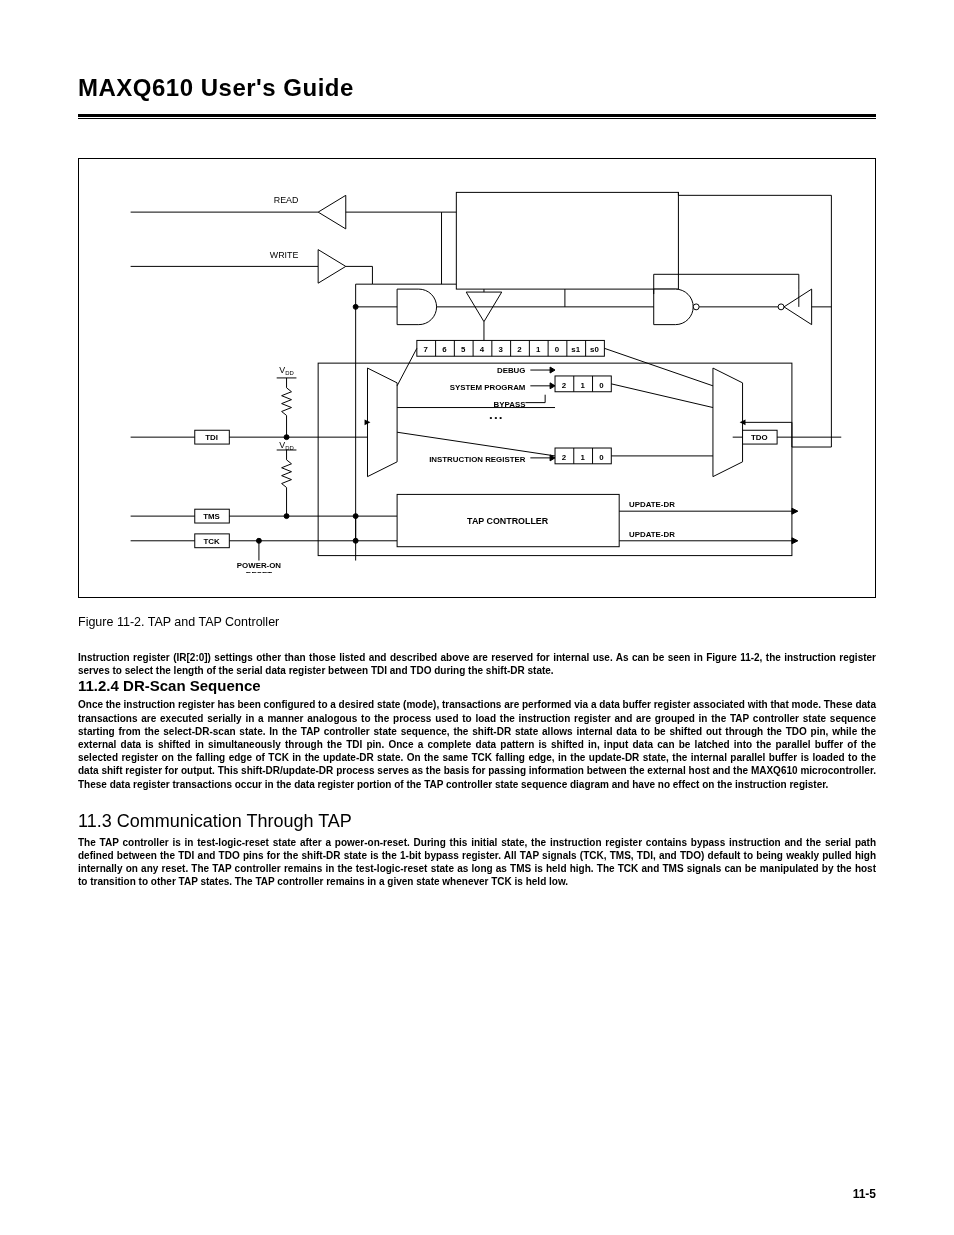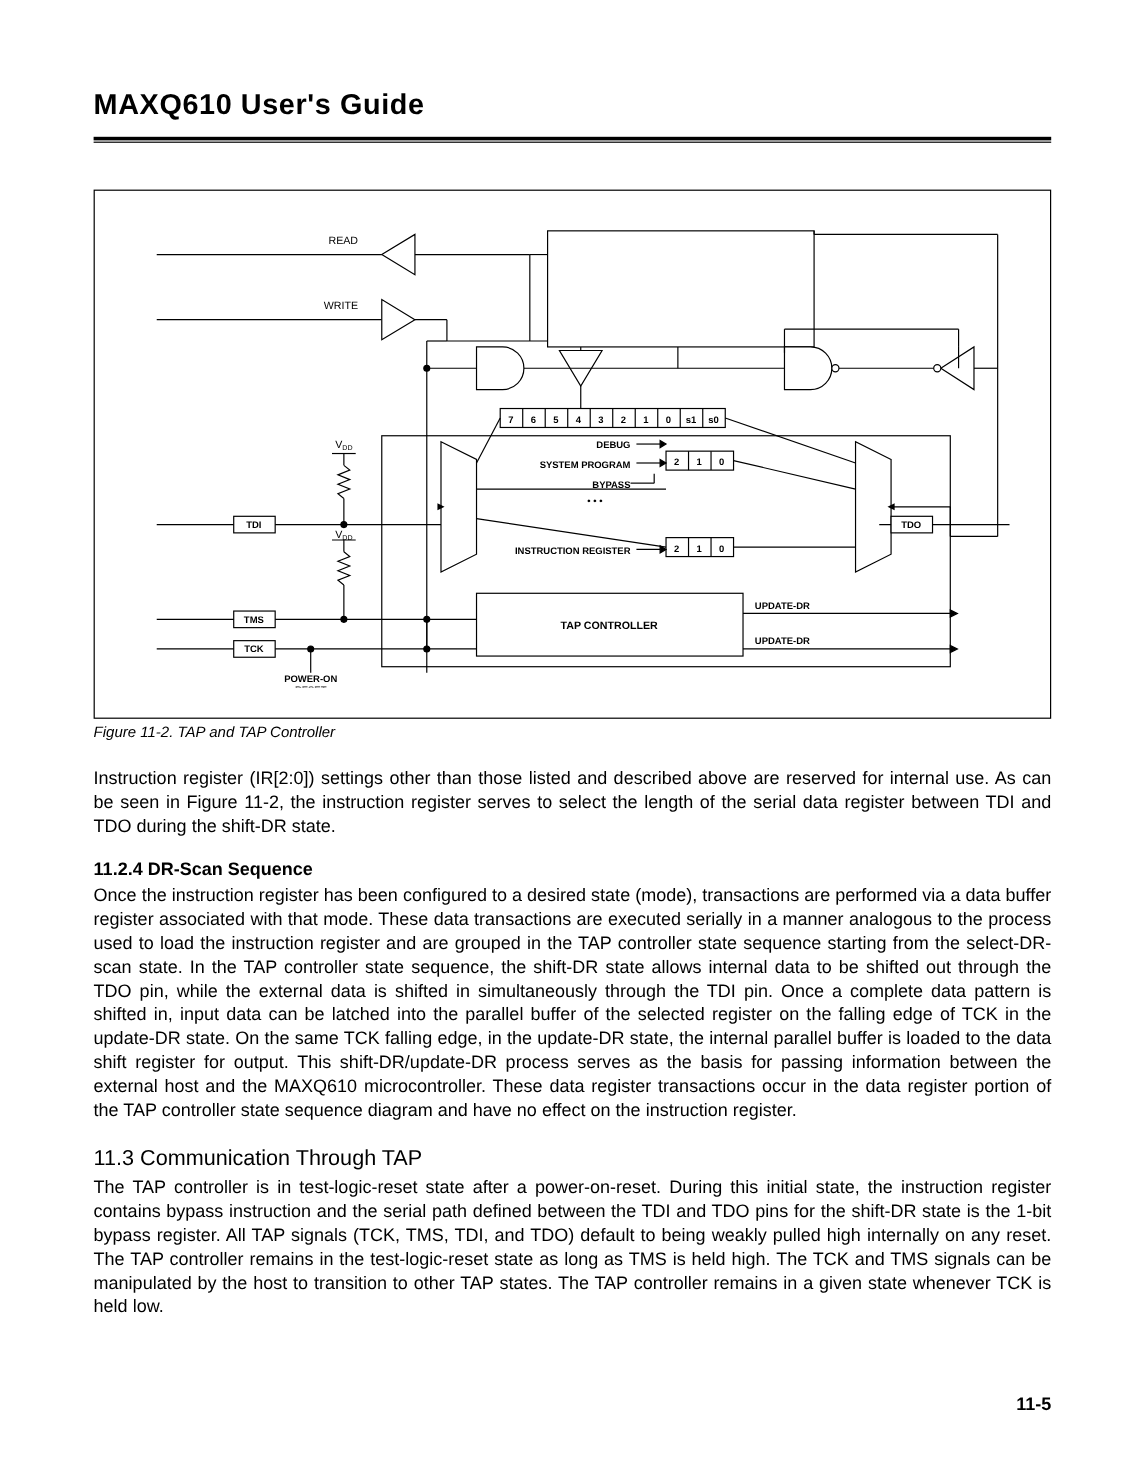--- a/index.html
+++ b/index.html
@@ -24,47 +24,46 @@
     height: 4px;
   }
   .title-rule .thick { height: 3px; background:#000; }
   .title-rule .thin { height: 1px; background:#000; margin-top:1px; }
   .figure-wrap {
     margin-top: 40px;
     border: 1px solid #000;
     padding: 14px 14px 20px 22px;
   }
   .figure-caption {
-    font-style: italic;
     font-size: 12.5px;
-    margin-top: 4px;
+    margin-top: 17px;
   }
   .body-text {
-    font-size: 15px;
+    font-size: 10px;
     line-height: 1.32;
     text-align: justify;
     margin-top: 22px;
+    font-weight: bold;
   }
   .h3 {
     font-weight: bold;
     font-size: 15px;
-    margin-top: 18px;
     margin-bottom: 4px;
   }
   .h2 {
     font-weight: normal;
     font-size: 18px;
     margin-top: 20px;
     margin-bottom: 4px;
   }
   .page-num {
     position: absolute;
     right: 78px;
-    bottom: 56px;
-    font-size: 15px;
+    bottom: 34px;
+    font-size: 12px;
     font-weight: bold;
   }
   
   .lbl { font: 9px Arial; font-weight: bold; }
   .lbls { font: 8px Arial; font-weight: bold; }
   .lbln { font: 9px Arial; }
   .sub { font: 6px Arial; }
 </style>
 </head>
 <body>

